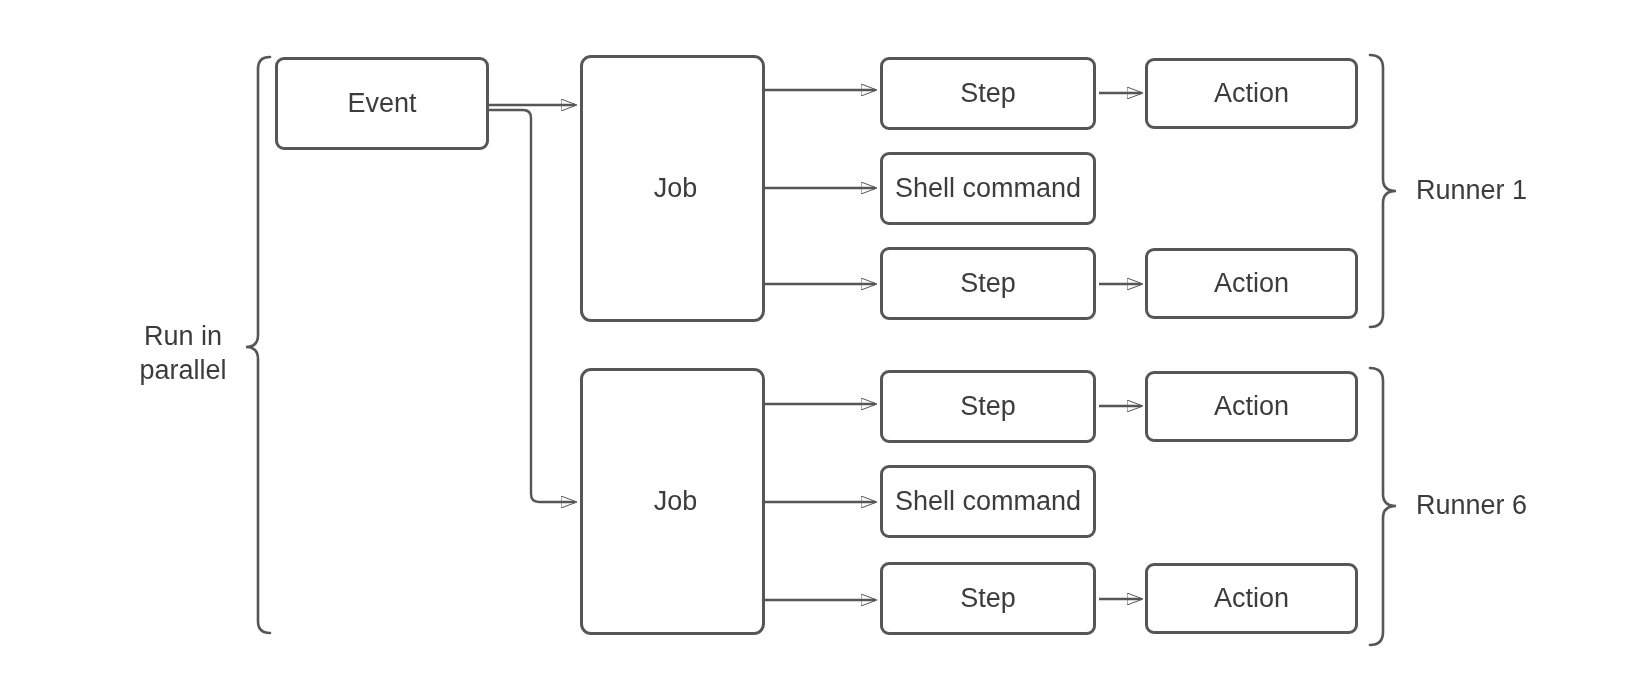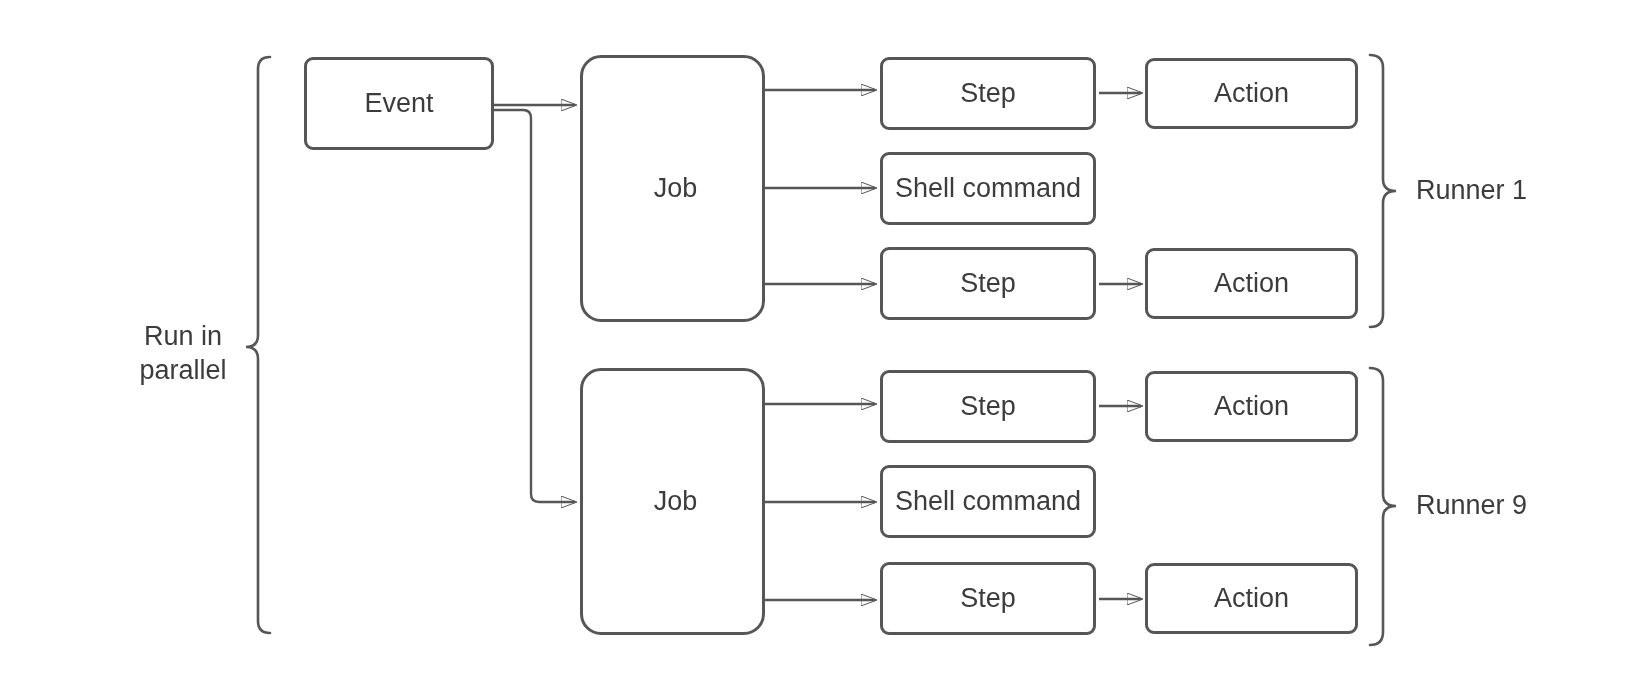--- a/index.html
+++ b/index.html
@@ -37,39 +37,39 @@
     background:var(--bg-color);
     border:3px solid var(--stroke-color);
     border-radius:9px;
     display:flex;
     align-items:center;
     justify-content:center;
     font-size:27px;
     color:var(--text-color);
     text-align:center;
   }
-  .node.job{border-radius:21px;padding-left:6px;}
+  .node.job{border-radius:11px;padding-left:6px;}
   .side-label{
     position:absolute;
     font-size:27px;
     color:var(--text-color);
   }
   .parallel-label{
     width:140px;
     text-align:center;
     line-height:34px;
     white-space:pre-line;
   }
   .runner-label{
     line-height:32px;
     white-space:nowrap;
   }
 
   
-  .event  {left:304px;  top:57px;  width:190px; height:93px;}
+  .event  {left:275px;  top:57px;  width:214px; height:93px;}
   .job1   {left:580px;  top:55px;  width:185px; height:267px;}
   .job2   {left:580px;  top:368px; width:185px; height:267px;}
   .step1  {left:880px;  top:57px;  width:216px; height:73px;}
   .shell1 {left:880px;  top:152px; width:216px; height:73px;}
   .step2  {left:880px;  top:247px; width:216px; height:73px;}
   .step3  {left:880px;  top:370px; width:216px; height:73px;}
   .shell2 {left:880px;  top:465px; width:216px; height:73px;}
   .step4  {left:880px;  top:562px; width:216px; height:73px;}
   .action1{left:1145px; top:58px;  width:213px; height:71px;}
   .action2{left:1145px; top:248px; width:213px; height:71px;}
@@ -121,15 +121,15 @@
   <div class="node shell2">Shell command</div>
   <div class="node step4">Step</div>
   <div class="node action1">Action</div>
   <div class="node action2">Action</div>
   <div class="node action3">Action</div>
   <div class="node action4">Action</div>
 
   <div class="side-label parallel-label">Run in
 parallel</div>
   <div class="side-label runner-label runner1-label">Runner 1</div>
-  <div class="side-label runner-label runner2-label">Runner 9</div>
+  <div class="side-label runner-label runner2-label">Runner 6</div>
 
 </div>
 
 </body></html>

